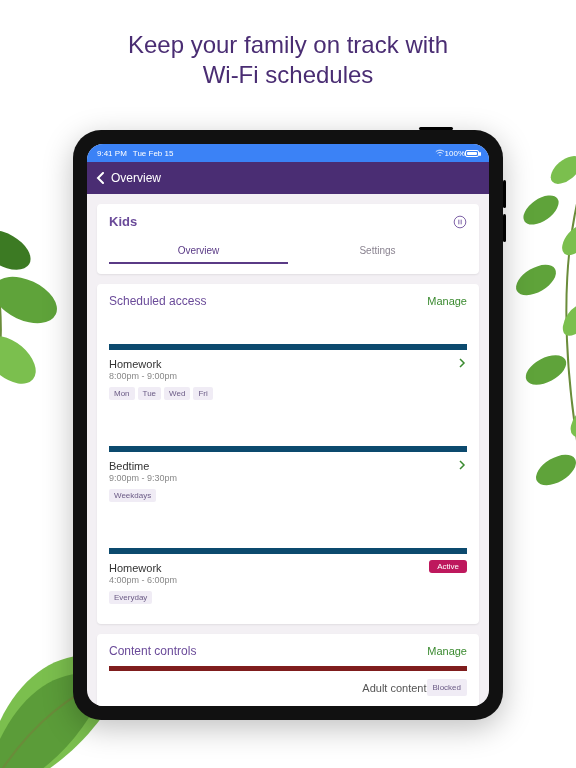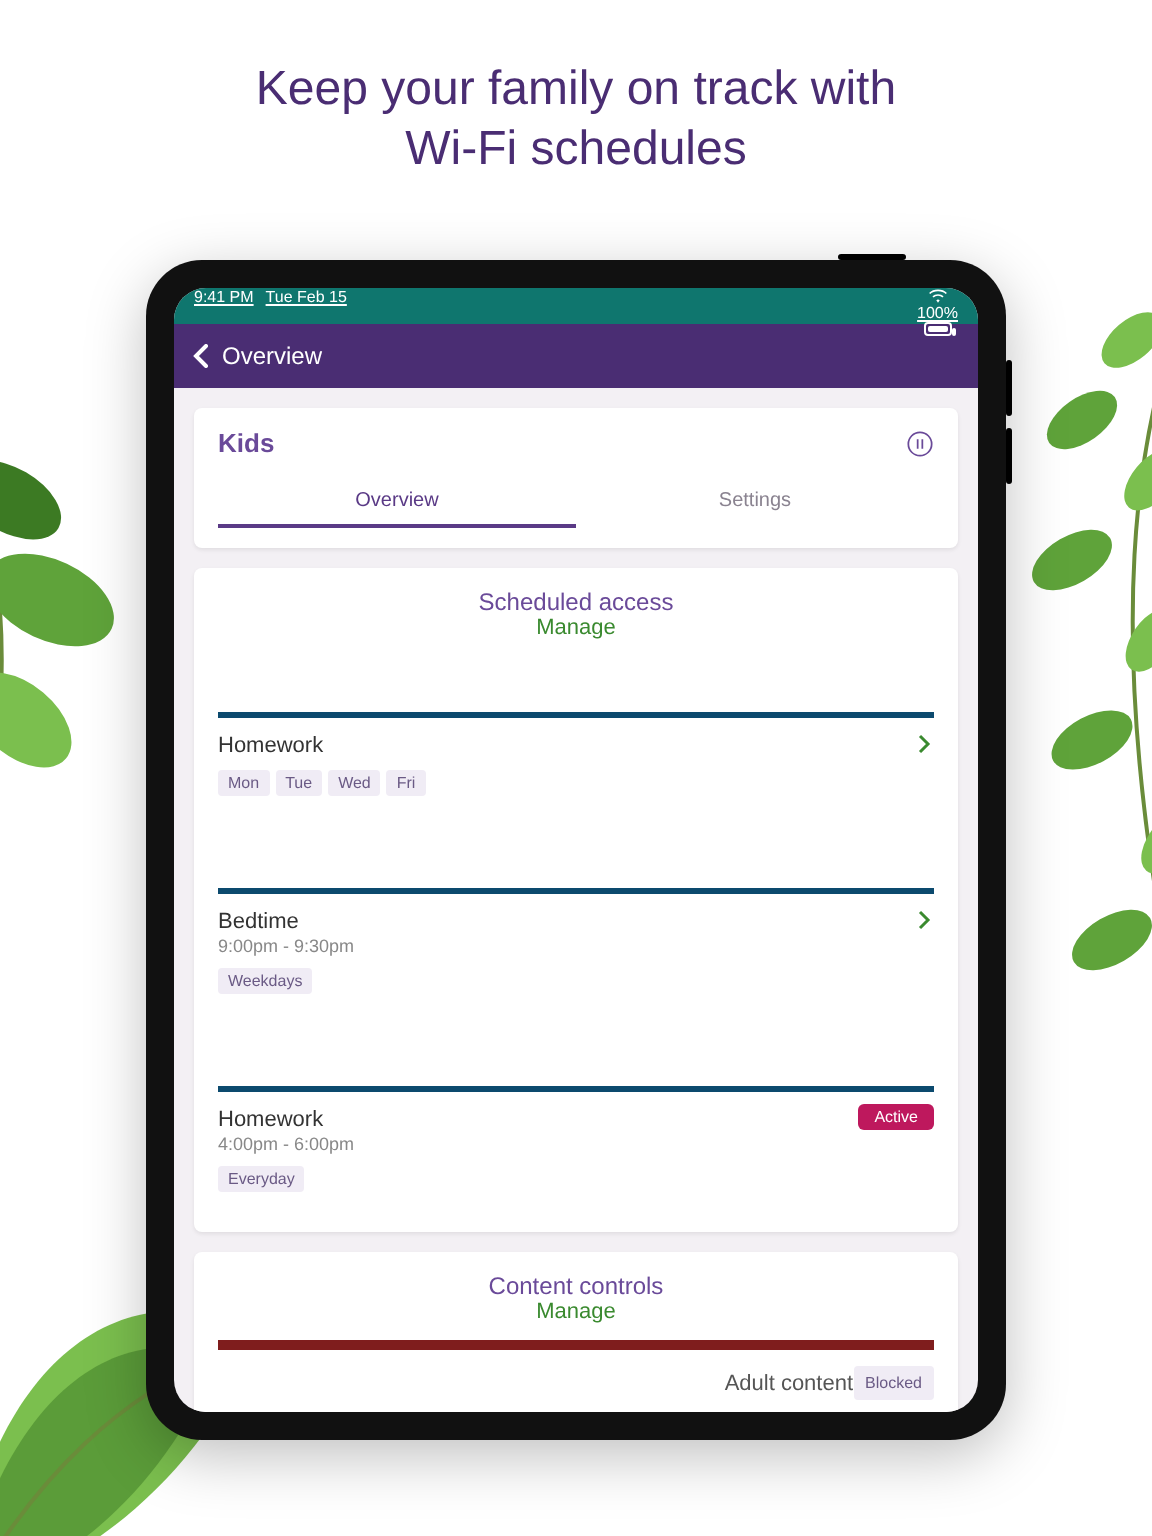--- a/index.html
+++ b/index.html
@@ -40,26 +40,26 @@
     position:absolute; top:50px; right:-3px; width:3px; height:28px; background:#000; border-radius:2px;
   }
   .device .btn-side2 { top:84px; }
   .screen {
     width: 100%; height: 100%; background: #f3f0f4; border-radius: 16px;
     overflow: hidden; position: relative;
   }
 
   
   .statusbar {
-    height: 18px; background: #0f766e; color: #fff;
-    display: flex; align-items: flex-start; justify-content: space-between;
-    padding: 0 10px; font-size: 8px; text-decoration: underline;
+    height: 18px; background: #3b82f6; color: #fff;
+    display: flex; align-items: center; justify-content: space-between;
+    padding: 0 10px; font-size: 8px;
   }
   .statusbar .left  { display:flex; gap:6px; }
-  .statusbar .right { display:flex; gap:0; align-items:center;flex-direction:column; }
+  .statusbar .right { display:flex; gap:0; align-items:center; }
   .batt { width:14px; height:7px; border:1px solid #fff; border-radius:2px; position:relative; }
   .batt::after { content:""; position:absolute; right:-3px; top:1.5px; width:2px; height:4px; background:#fff; border-radius:1px;}
   .batt-fill { position:absolute; left:1px; top:1px; bottom:1px; right:1px; background:#fff; border-radius:1px; }
   .wifi-ic { width:10px; height:8px; }
 
   
   .navbar {
     height: 32px; background: #4a2d73; color: #fff;
     display: flex; align-items: center; padding: 0 8px; gap: 4px;
     font-size: 12px;
@@ -74,25 +74,25 @@
     box-shadow: 0 1px 2px rgba(0,0,0,.08);
   }
   .card-header { display:flex; align-items:center; justify-content:space-between; }
   .profile-title { color:#6a4a99; font-size:13px; font-weight:700; }
   .pause-ic { width:14px; height:14px; stroke:#6a4a99; }
 
   .tabs { display:flex; margin-top:10px; }
   .tab { flex:1; text-align:center; font-size:10px; padding:6px 0; color:#8a8390; cursor:pointer; }
   .tab.active { color:#5a3a86; border-bottom:2px solid #5a3a86; font-weight:500; }
 
-  .section-header { display:flex; justify-content:space-between; align-items:center; margin-bottom:8px;flex-direction:column; }
+  .section-header { display:flex; justify-content:space-between; align-items:center; margin-bottom:8px; }
   .section-title { color:#6a4a99; font-size:12px; }
   .manage { color:#3a8a2f; font-size:11px; font-weight:500; cursor:pointer; }
 
-  .schedule { border-top:3px solid #0c4a6e; padding:8px 0 10px; position:relative;margin-top:36px; }
+  .schedule { border-top:6px solid #0c4a6e; padding:8px 0 10px; position:relative;margin-top:36px; }
   .schedule:first-of-type { border-top:none; padding-top:2px; }
   .sch-name { font-size:11px; color:#333; }
   .sch-time { font-size:9px; color:#888; margin-top:1px; }
   .day-chips { display:flex; gap:3px; margin-top:6px; flex-wrap:wrap; }
   .chip { font-size:8px; background:#f0ecf5; color:#6a5a85; padding:2px 5px; border-radius:2px; }
   .row-chev { position:absolute; right:0; top:8px; color:#3a8a2f; width:10px; height:10px; }
   .active-badge {
     position:absolute; right:0; top:6px;
     background:#be185d; color:#fff; font-size:8px; padding:2px 8px; border-radius:3px;
   }
@@ -179,20 +179,21 @@
       </div>
 
       <div class="card">
         <div class="section-header">
           <span class="section-title">Scheduled access</span>
           <span class="manage">Manage</span>
         </div>
 
         <div class="schedule">
           <div class="sch-name">Homework</div>
+          <div class="sch-time">8:00pm - 9:00pm</div>
           <div class="day-chips">
             <span class="chip">Mon</span>
             <span class="chip">Tue</span>
             <span class="chip">Wed</span>
             <span class="chip">Fri</span>
           </div>
           <svg class="row-chev" viewBox="0 0 10 10">
               <path d="M3 1 L7 5 L3 9" stroke="#3a8a2f" stroke-width="1.5" fill="none"></path>
             </svg>
         </div>

